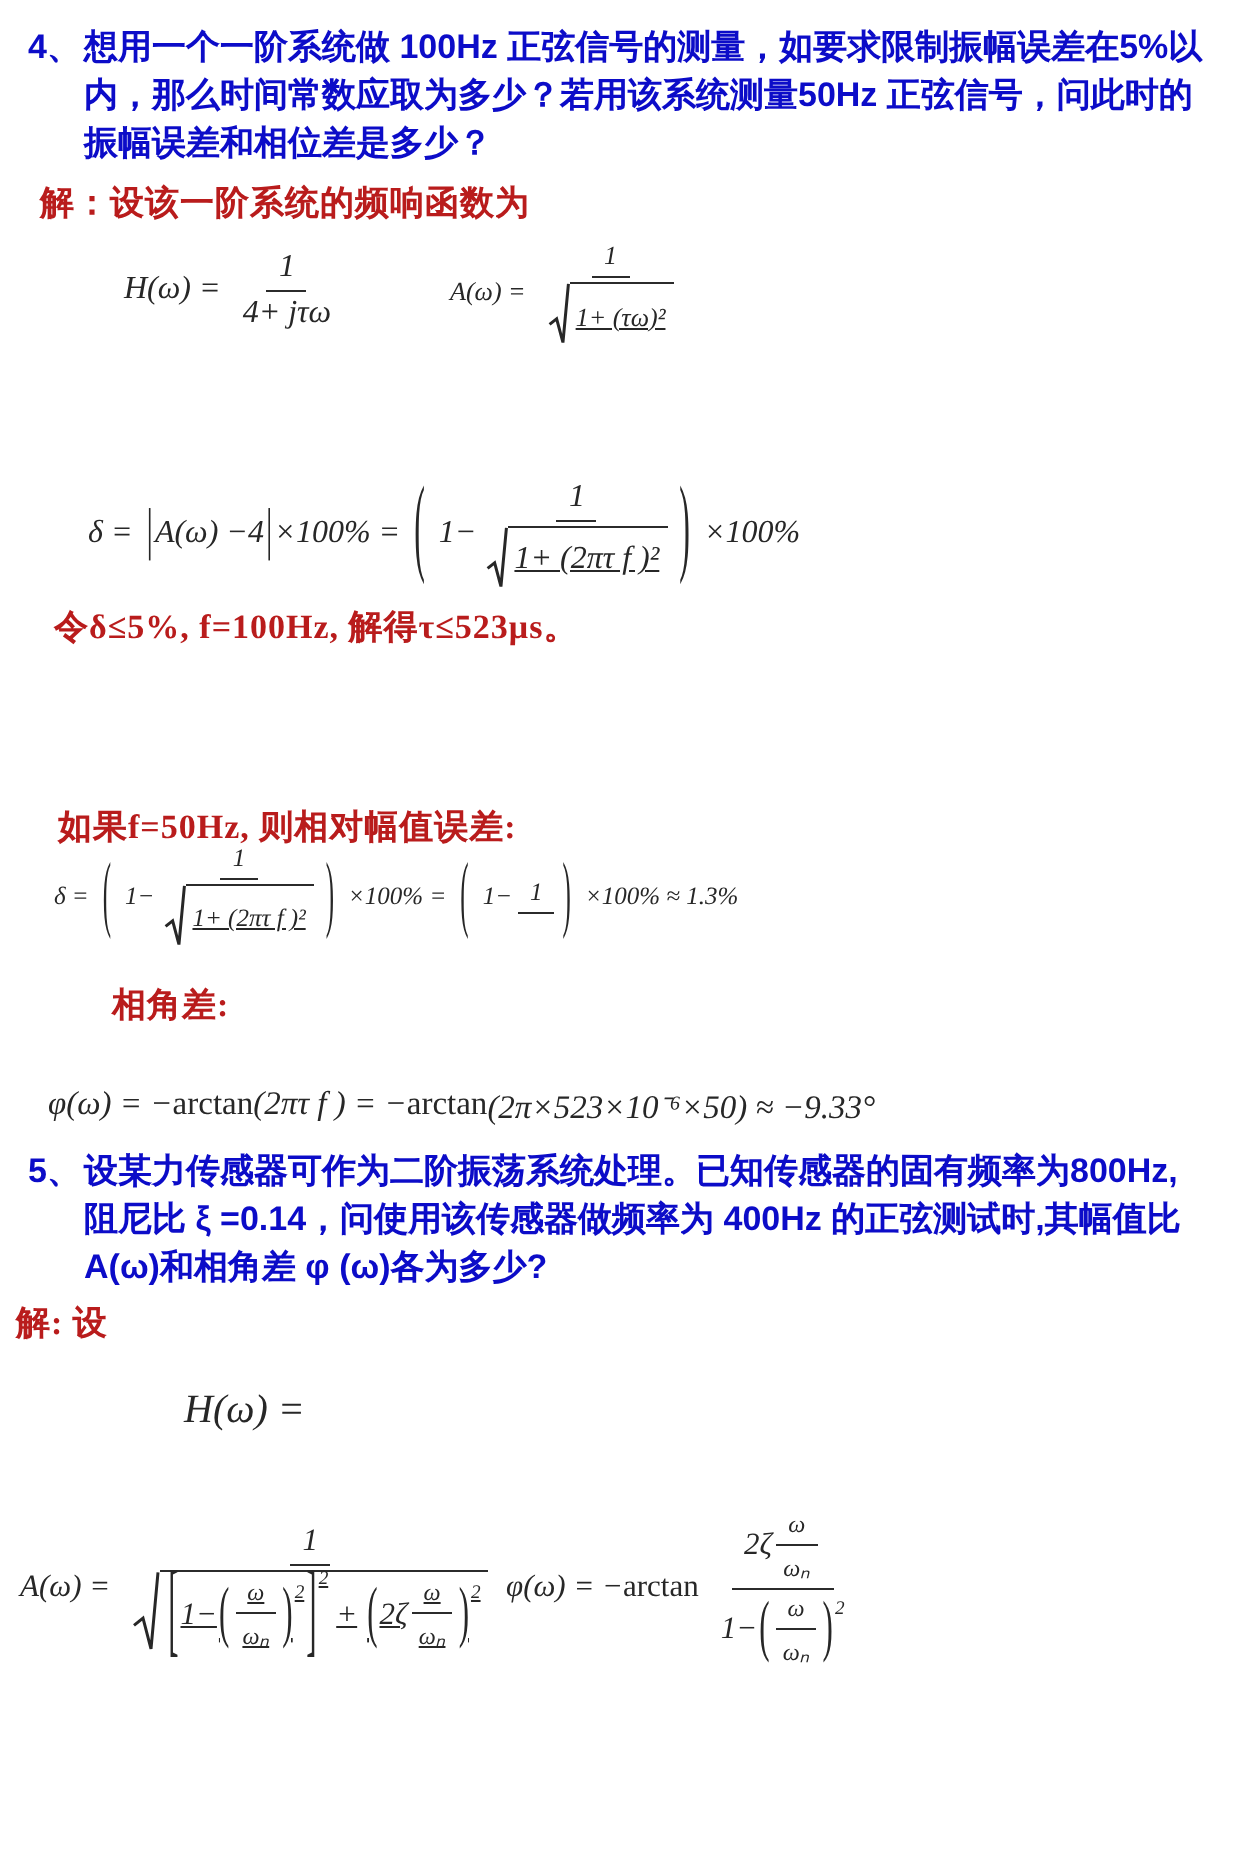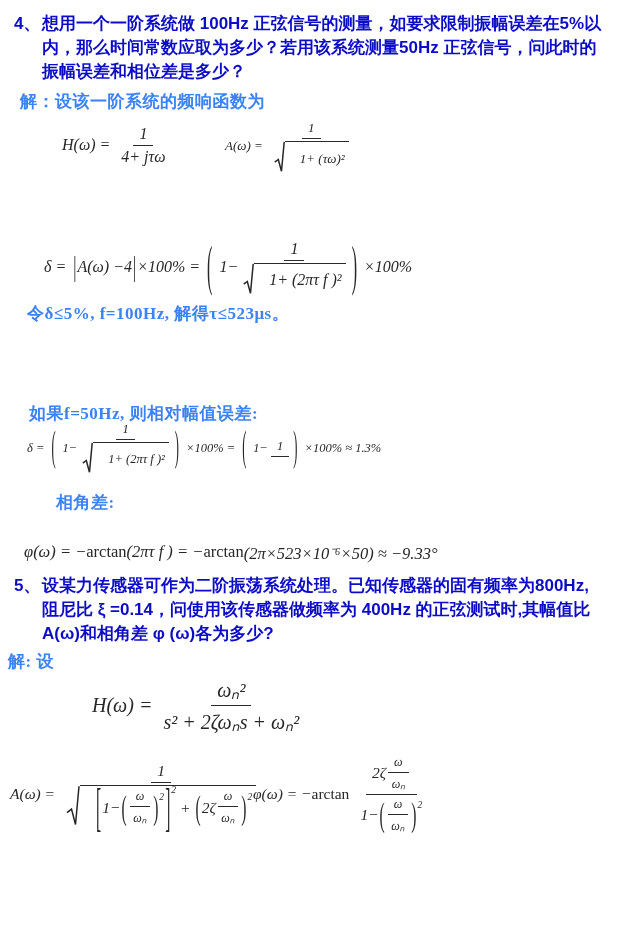--- a/index.html
+++ b/index.html
@@ -10,39 +10,39 @@
   
   .q{
     position:absolute;display:flex;
     font-family:"Liberation Sans",sans-serif;font-weight:bold;
     color:var(--blue,#0c0cc8);font-size:17px;line-height:24px;
   }
   .q .qnum{flex:0 0 28px;}
   
   .kai{
     position:absolute;font-family:"Liberation Serif",serif;
-    color:#3b82f6;font-size:17px;font-weight:600;letter-spacing:0.5px;
+    color:#b91c1c;font-size:17px;font-weight:600;letter-spacing:0.5px;
   }
   
   .fm{
     position:absolute;display:flex;align-items:center;
     font-style:italic;color:#272727;font-family:"Liberation Serif",serif;
   }
   .fm .up{font-style:normal;}
   .tok{white-space:pre;}
   .mr{margin-right:6px;} .ml{margin-left:6px;}
   .frac{display:inline-flex;flex-direction:column;align-items:center;margin:0 3px;}
   .frac > .num{display:inline-flex;align-items:center;justify-content:center;
     border-bottom:1.4px solid #2b2b2b;padding:0 6px 2px;}
   .frac > .den{display:inline-flex;align-items:center;justify-content:center;padding:2px 2px 0;}
   .frac.sm{font-size:0.78em;margin:0 2px;}
   .sqrt{display:inline-flex;align-items:stretch;}
   .sqrt .sgn{width:11px;flex:0 0 auto;display:block;}
-  .sqrt .rc{border-top:1.4px solid #2b2b2b;padding:3px 4px 0 15px;
-    display:inline-flex;align-items:center;}
+  .sqrt .rc{border-top:1.4px solid #2b2b2b;padding:3px 4px 0 3px;
+    display:inline-flex;align-items:center;text-decoration:underline;}
   .bp{display:inline-block;font-style:normal;font-weight:400;
     transform:scaleY(var(--sy,2.6));margin:0 1px;}
   .bk{display:inline-block;font-style:normal;font-weight:400;
     transform:scaleY(var(--sy,3));margin:0 1px;}
   .vb{display:inline-block;font-style:normal;transform:scaleY(1.8);margin:0 1px;}
   .sp{font-size:0.62em;align-self:flex-start;margin-top:0;}
   .sp.hi{margin-top:-5px;}
   .sp.mid{margin-top:2px;}
 </style>
 </head>
@@ -154,24 +154,20 @@
       <div>设某力传感器可作为二阶振荡系统处理。已知传感器的固有频率为800Hz,</div>
       <div>阻尼比 ξ =0.14，问使用该传感器做频率为 400Hz 的正弦测试时,其幅值比</div>
       <div>A(ω)和相角差 φ (ω)各为多少?</div>
     </div>
   </div>
 
   <div class="kai" style="left:8px;top:650px;">解: 设</div>
 
   <div class="fm" style="left:92px;top:666px;height:78px;font-size:20px;">
     <span class="tok mr">H(ω) =</span>
-    <span class="frac">
-      <span class="num">ωₙ²</span>
-      <span class="den">s² + 2ζωₙs + ωₙ²</span>
-    </span>
   </div>
 
   <div class="fm" style="left:10px;top:740px;height:108px;font-size:15.5px;">
     <span class="tok mr">A(ω) =</span>
     <span class="frac">
       <span class="num">1</span>
       <span class="den">
         <span class="sqrt">
           <svg class="sgn" style="width:14px;" viewBox="0 0 14 40" preserveAspectRatio="none">
               <path d="M1 27 L5.5 23.5 L9.5 38.5 L13 1.2" fill="none" stroke="currentColor" stroke-width="1.5" vector-effect="non-scaling-stroke"></path>

